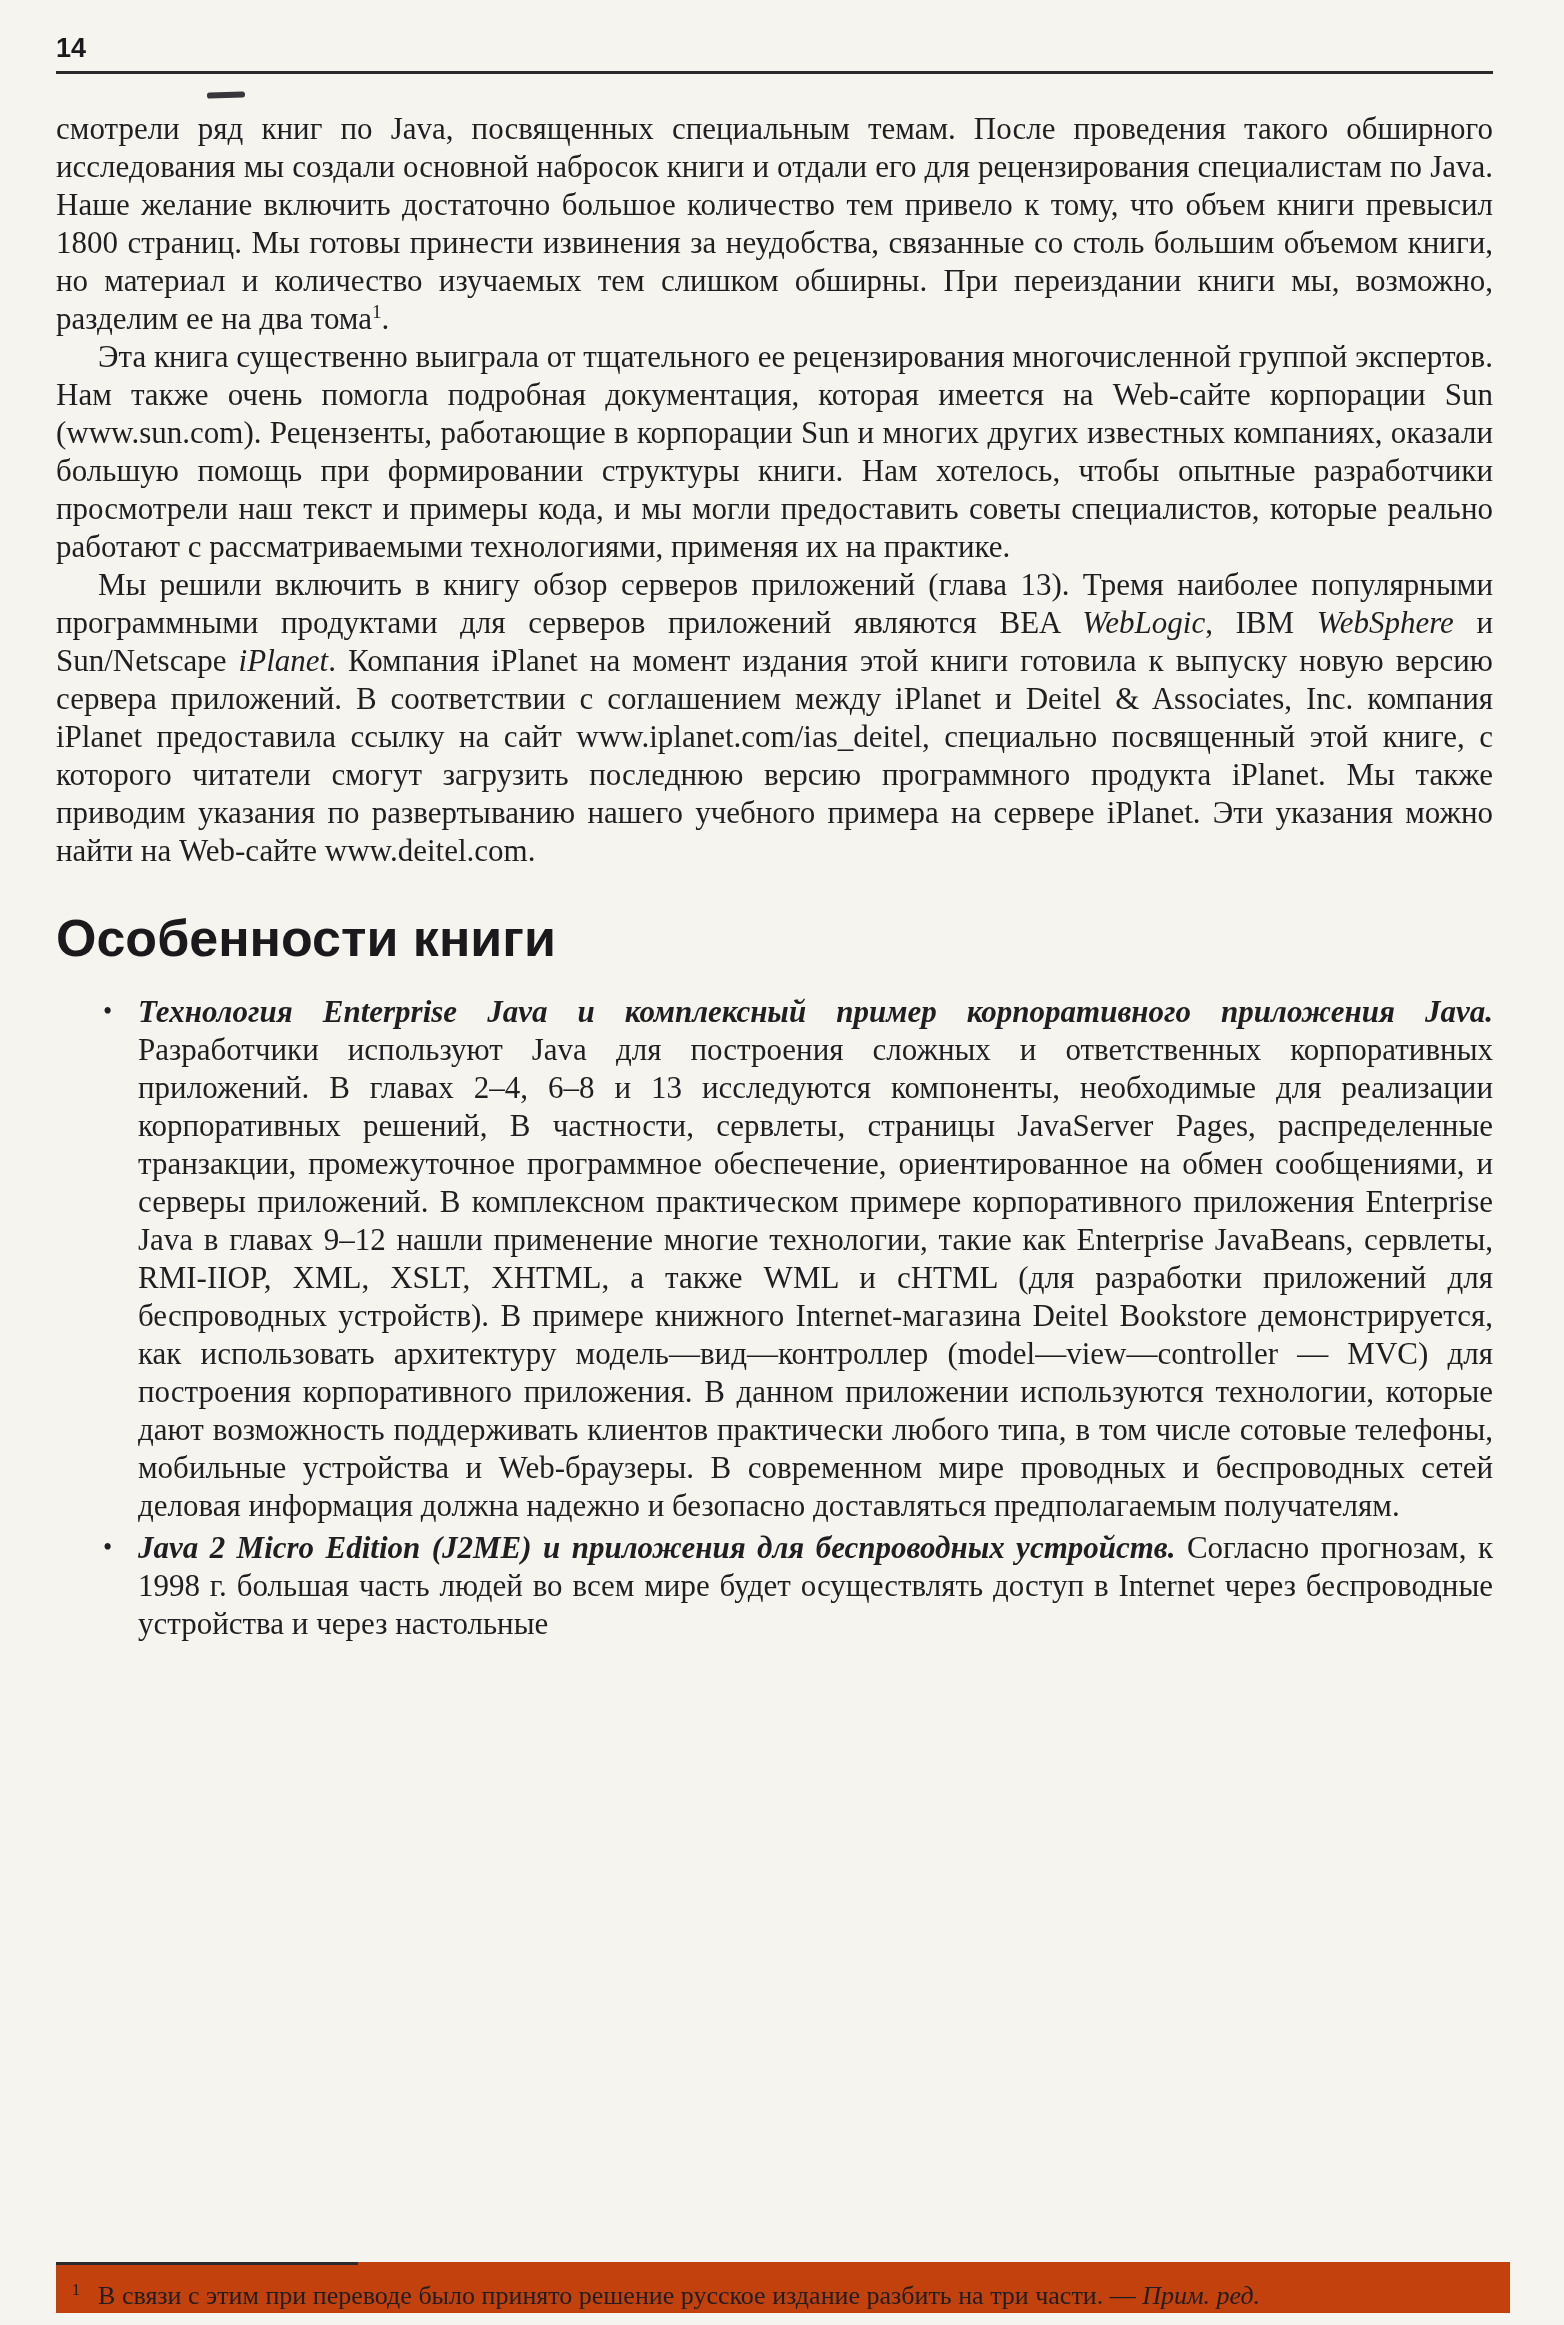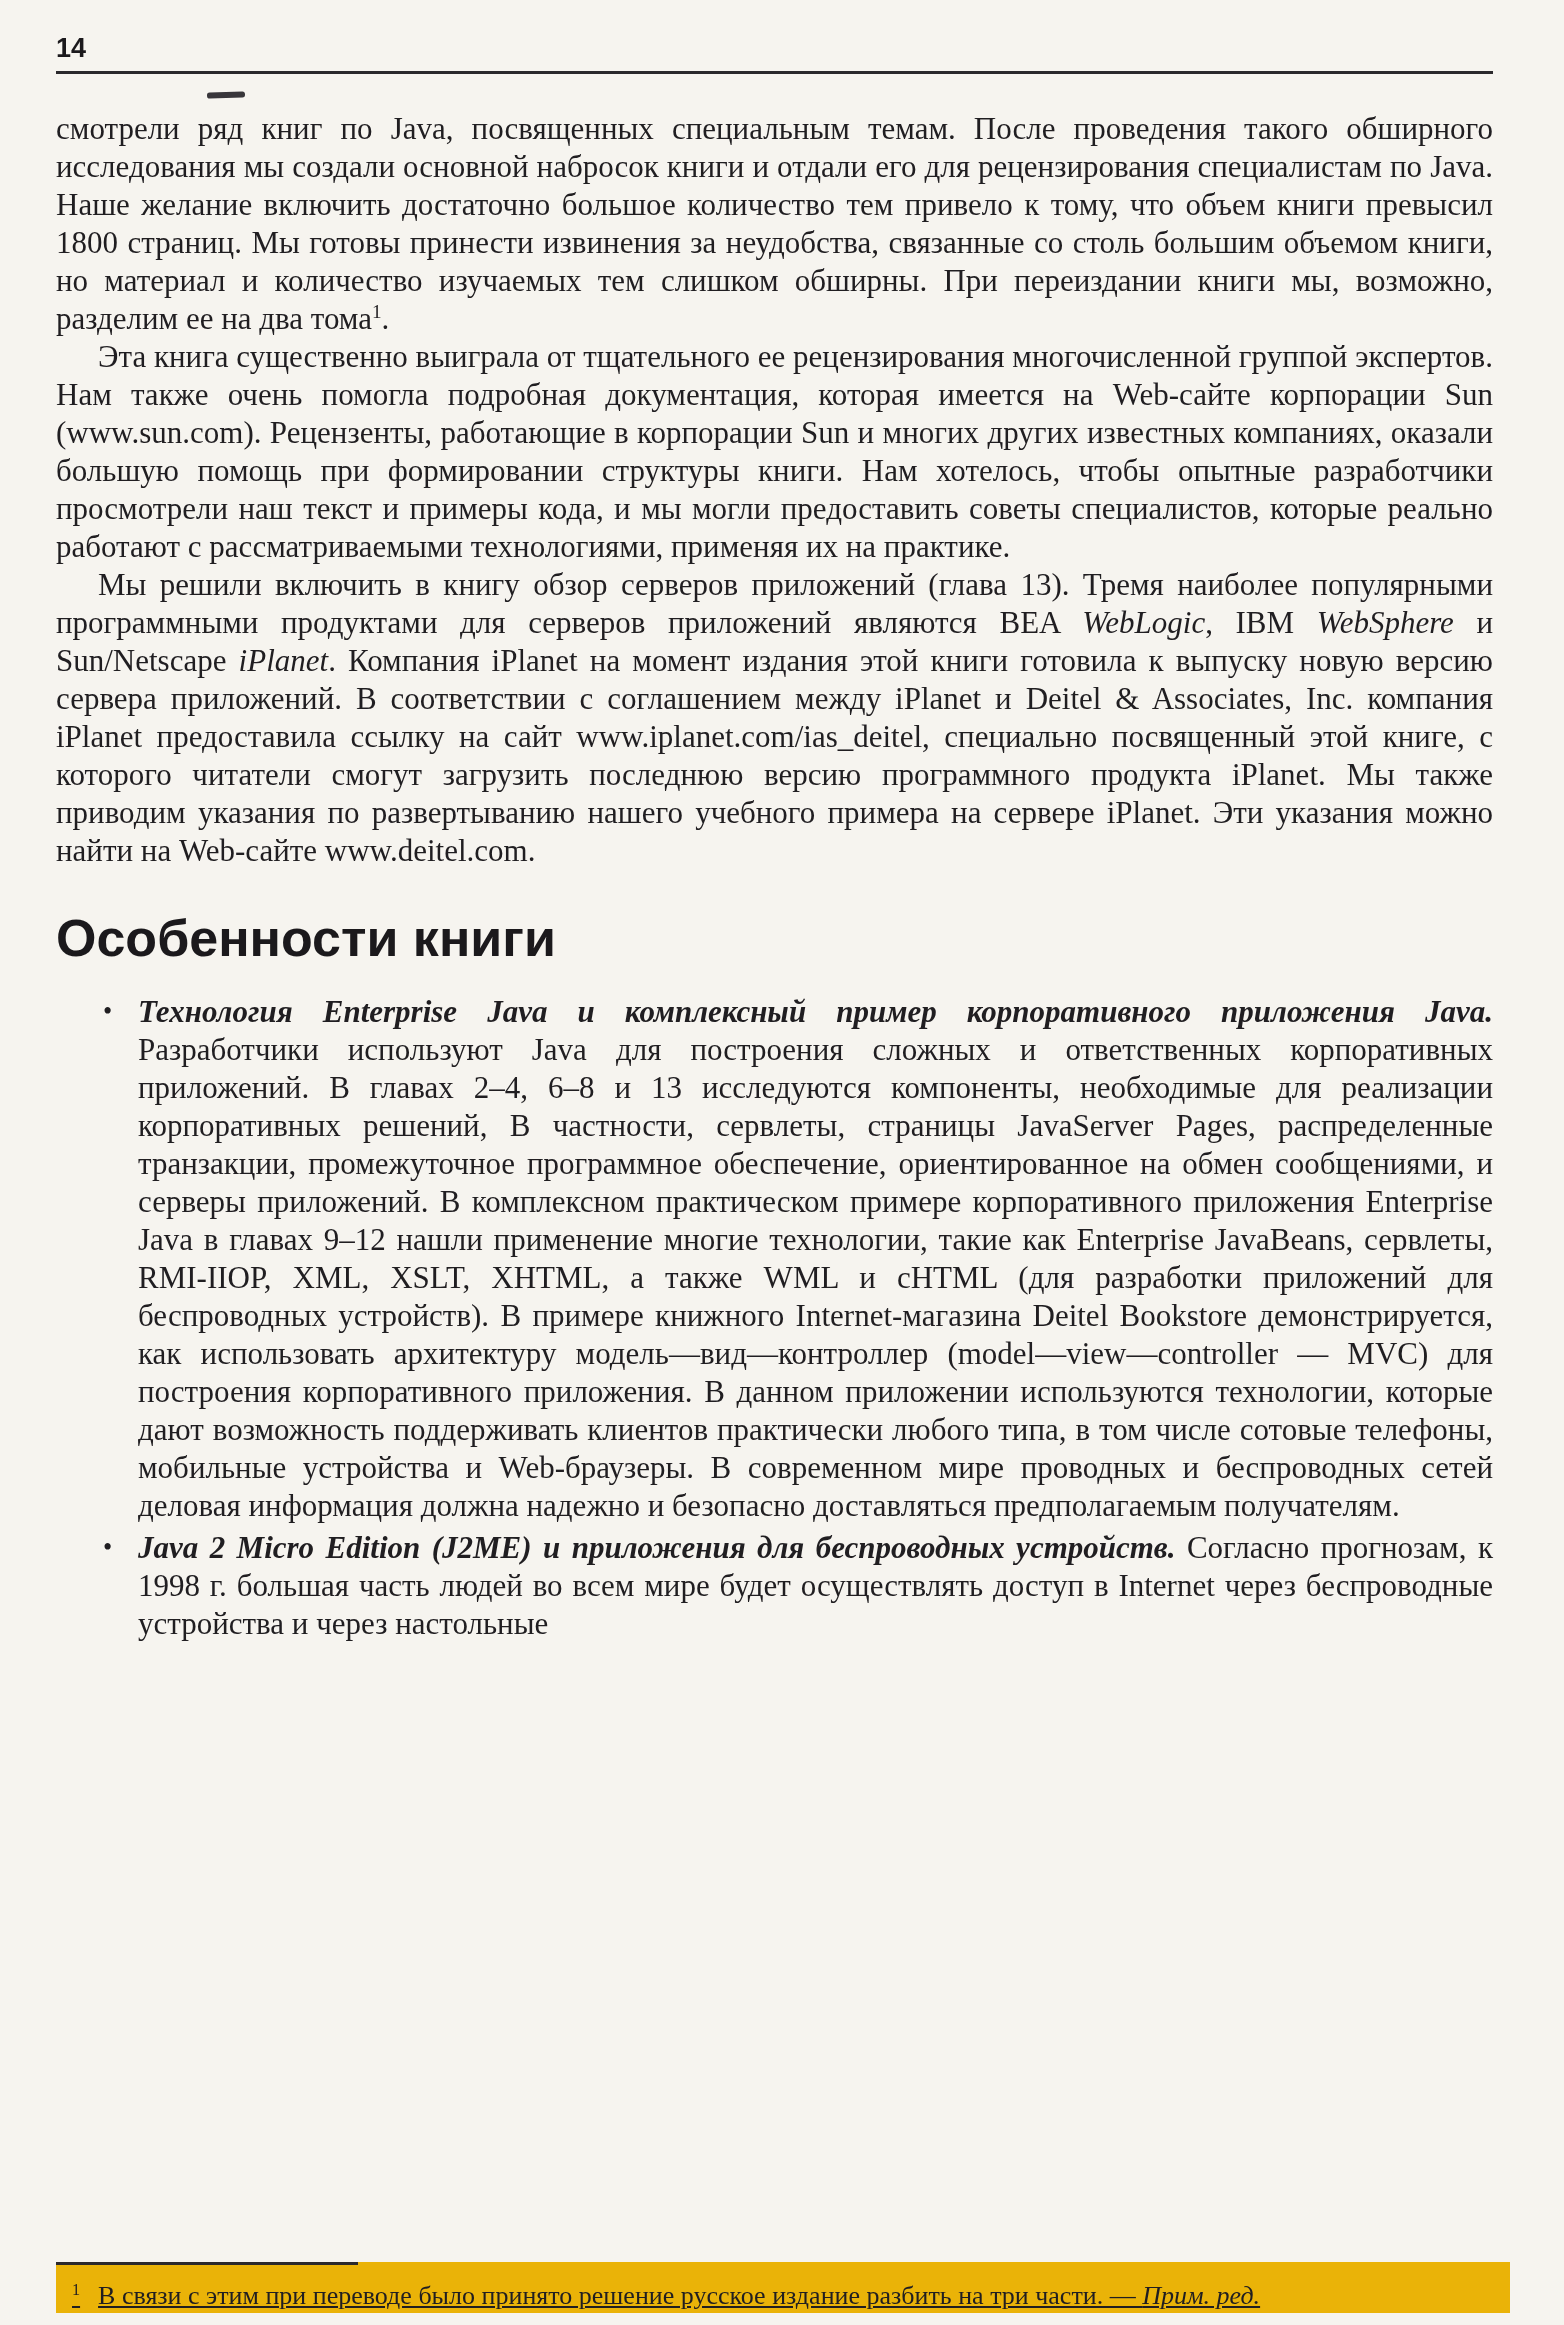--- a/index.html
+++ b/index.html
@@ -94,22 +94,21 @@
     left: 47px;
     top: 0;
     font-size: 0.85em;
   }
   
   .footnote-block {
     position: absolute;
     left: 56px;
     right: 55px;
     bottom: 12.7px;
-    background: #eab308;
-    text-decoration: underline;
+    background: #c2410c;
   }
   .footnote-rule {
     width: 302px;
     height: 2.7px;
     background: #2b292c;
     margin-bottom: 14.5px;
   }
   .footnote {
     margin: 0;
     font-size: 26px;

